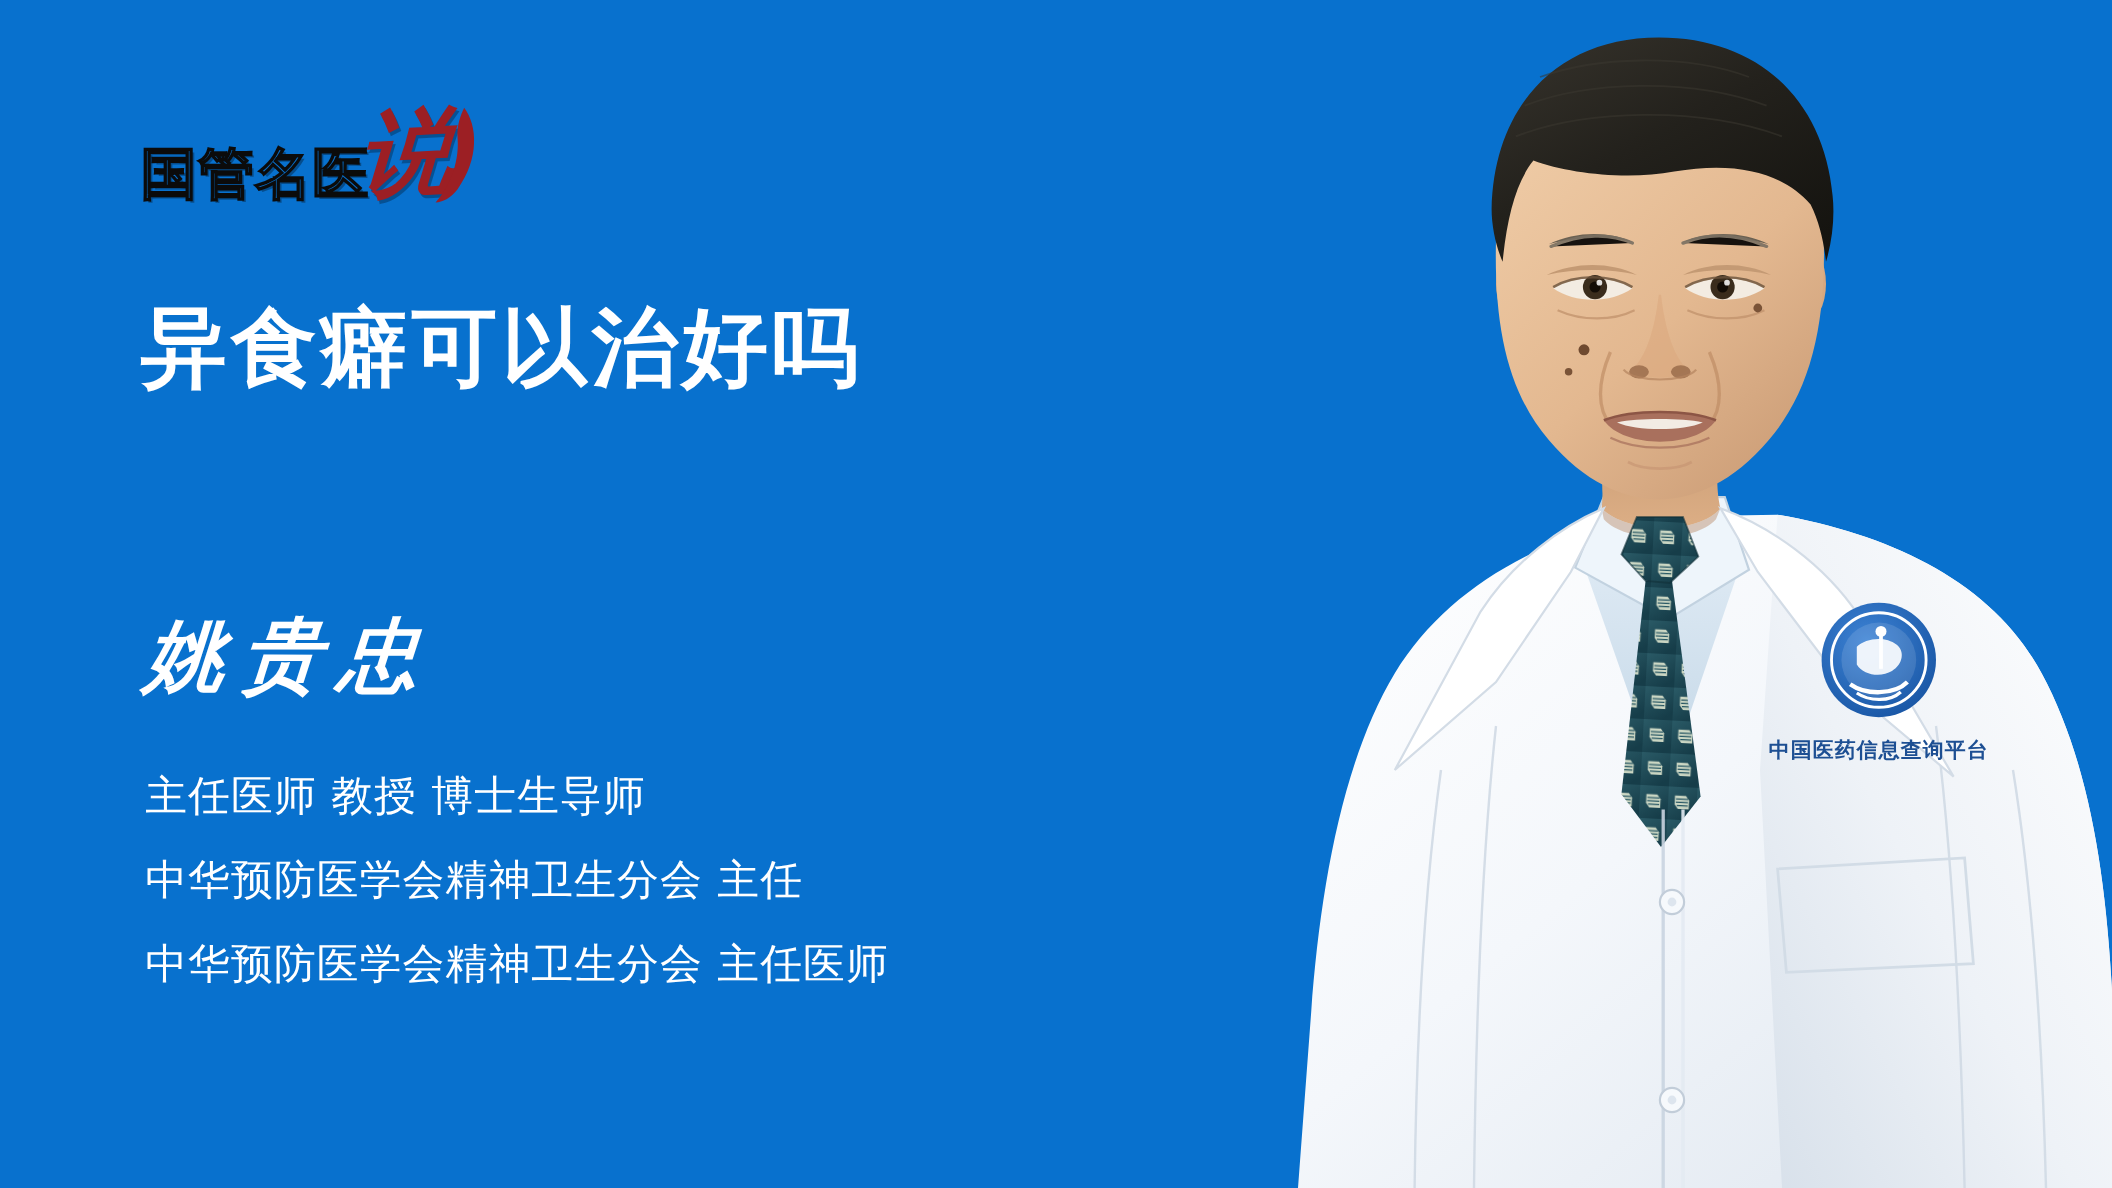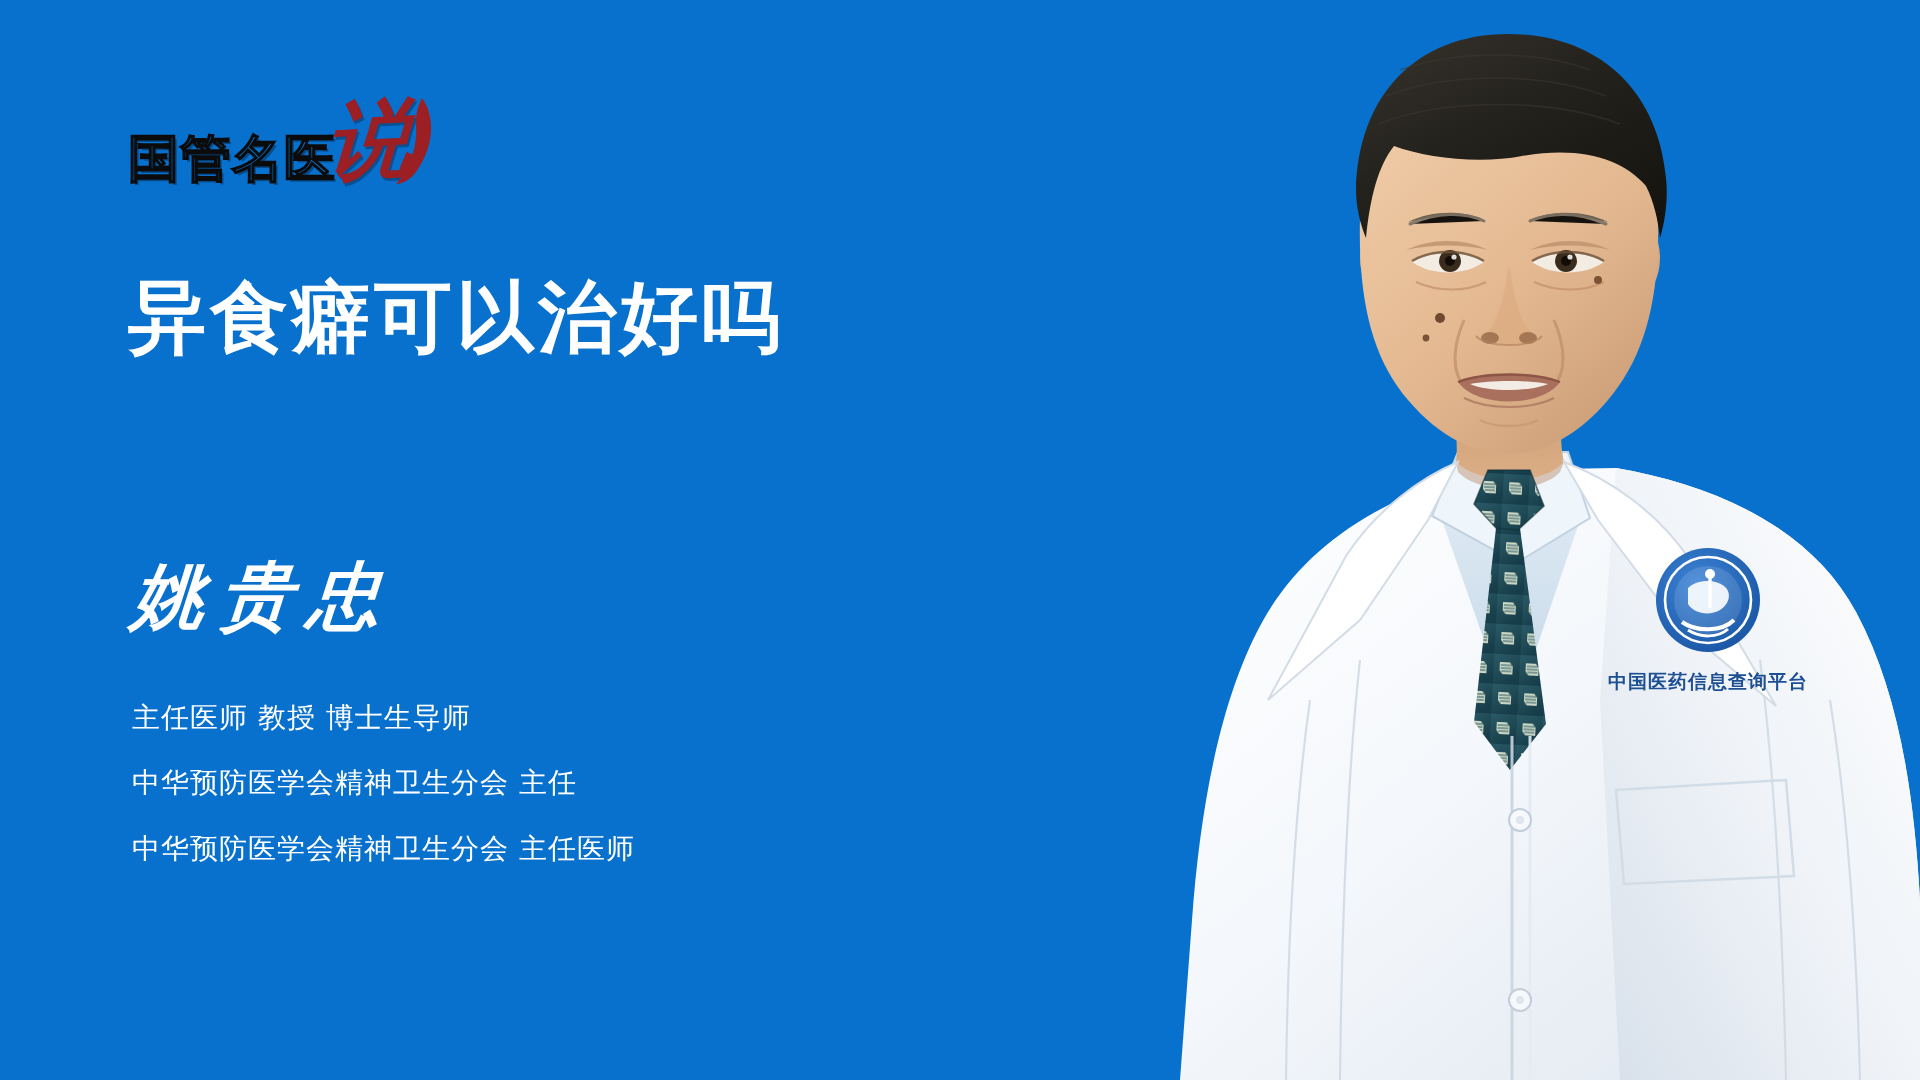--- a/index.html
+++ b/index.html
@@ -101,21 +101,21 @@
   
   .credentials {
     position: absolute;
     left: 132px;
     top: 702px;
     display: flex;
     flex-direction: column;
     gap: 34px;
   }
   .cred-line {
-    font-size: 28px;
+    font-size: 38px;
     line-height: 1.12;
     color: #ffffff;
     letter-spacing: 1px;
     white-space: nowrap;
     font-family: "DejaVu Sans", "Liberation Sans", sans-serif;
   }
 
   
   .portrait {
     position: absolute;

